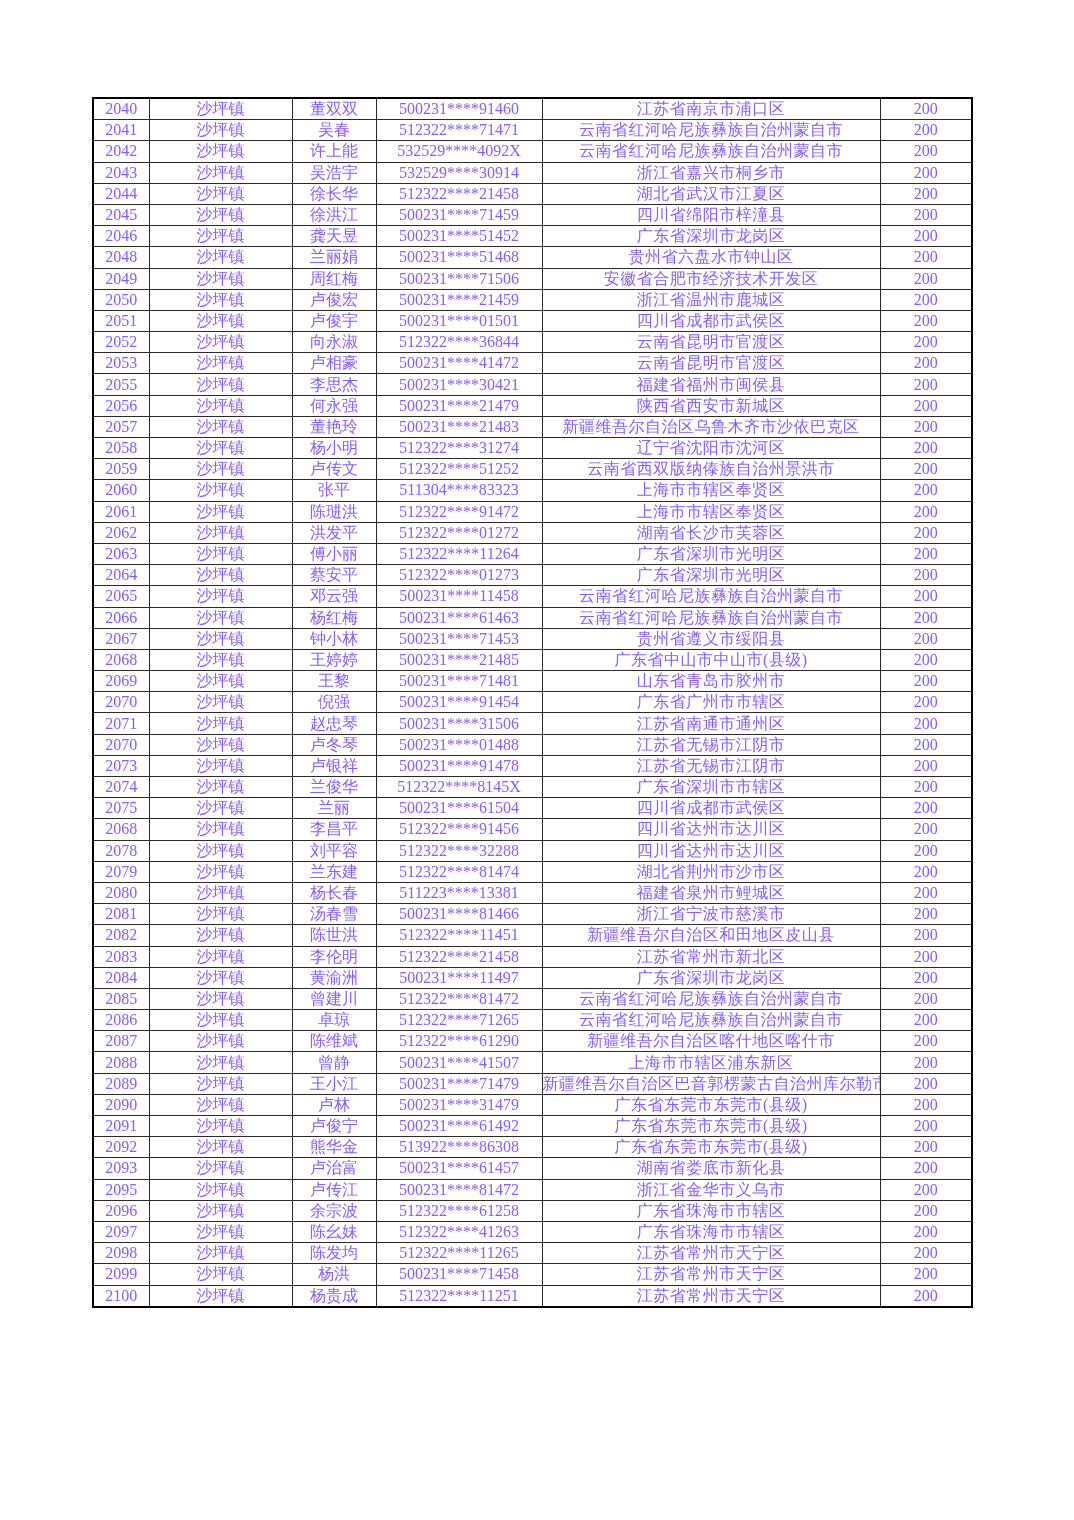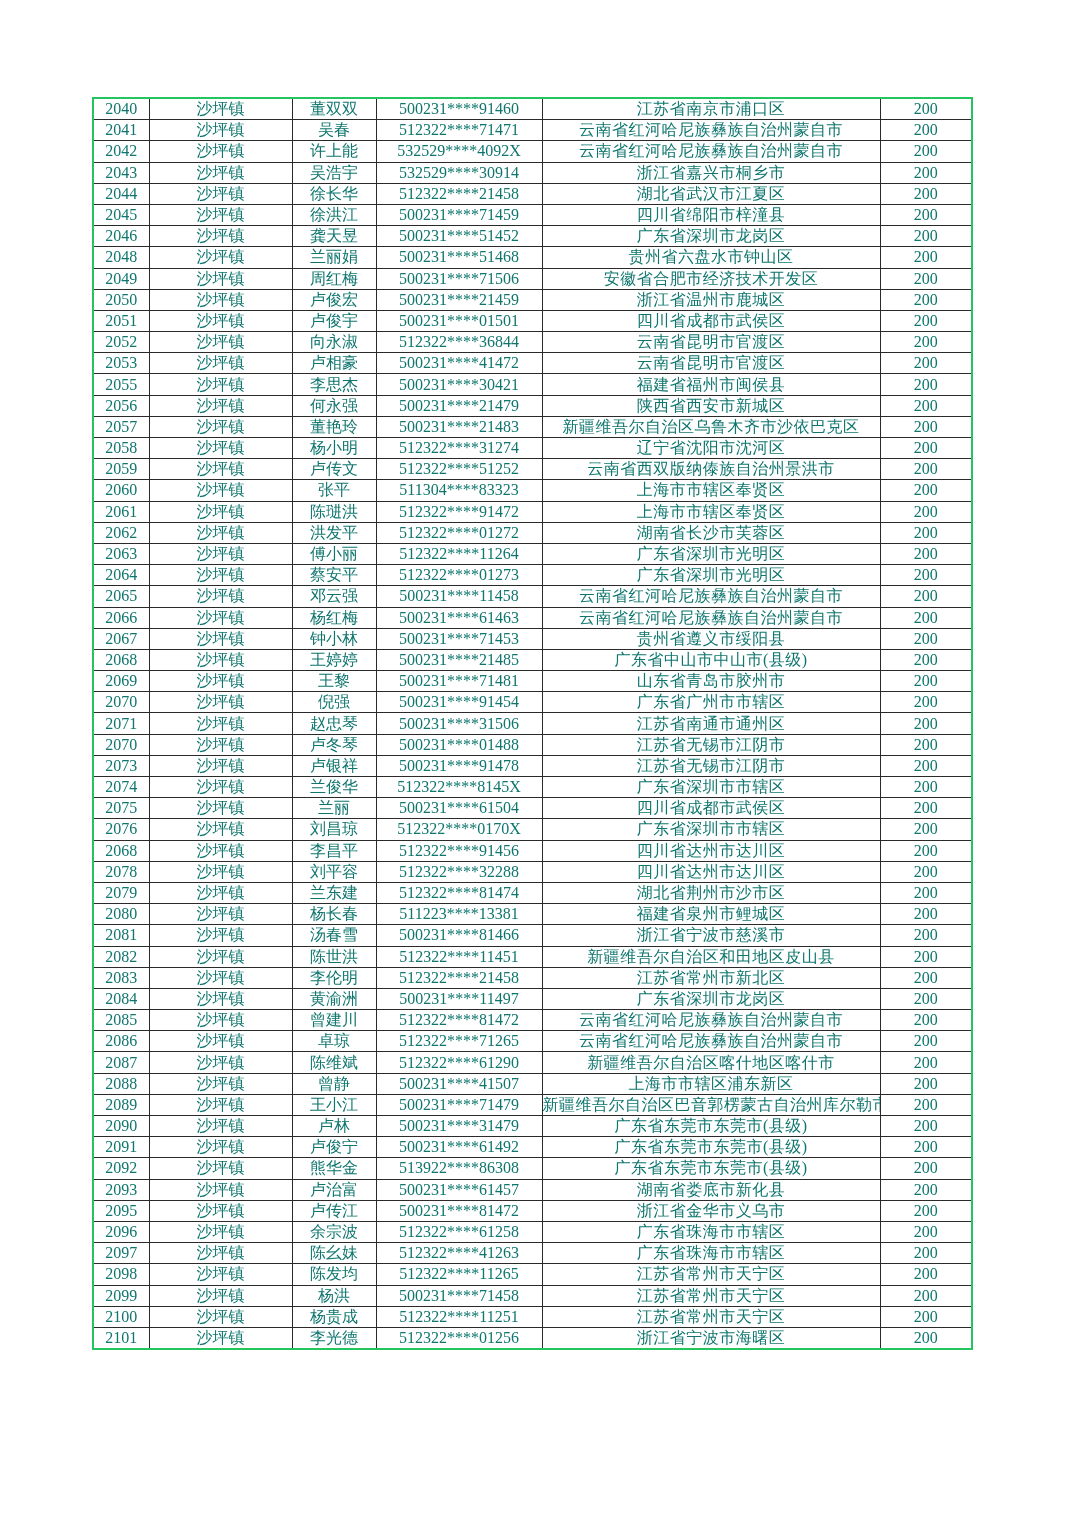--- a/index.html
+++ b/index.html
@@ -18,22 +18,22 @@
     inset: 0;
     background: #ffffff;
   }
   table.roster {
     position: absolute;
     left: 92px;
     top: 97px;
     width: 879px;
     table-layout: fixed;
     border-collapse: collapse;
-    border: 2px solid #22c55e;
-    color: #0f766e;
+    border: 2px solid #000000;
+    color: #8b5cf6;
   }
   table.roster td {
     border: 1px solid #2a2a2a;
     height: 20.2px;
     padding: 0;
     text-align: center;
     vertical-align: middle;
     font-size: 16px;
     line-height: 20px;
     white-space: nowrap;
@@ -324,28 +324,20 @@
         </tr>
         <tr>
           <td class="c-serial">2075</td>
           <td class="c-town">沙坪镇</td>
           <td class="c-name">兰丽</td>
           <td class="c-id">500231****61504</td>
           <td class="c-addr">四川省成都市武侯区</td>
           <td class="c-amount">200</td>
         </tr>
         <tr>
-          <td class="c-serial">2076</td>
-          <td class="c-town">沙坪镇</td>
-          <td class="c-name">刘昌琼</td>
-          <td class="c-id">512322****0170X</td>
-          <td class="c-addr">广东省深圳市市辖区</td>
-          <td class="c-amount">200</td>
-        </tr>
-        <tr>
           <td class="c-serial">2068</td>
           <td class="c-town">沙坪镇</td>
           <td class="c-name">李昌平</td>
           <td class="c-id">512322****91456</td>
           <td class="c-addr">四川省达州市达川区</td>
           <td class="c-amount">200</td>
         </tr>
         <tr>
           <td class="c-serial">2078</td>
           <td class="c-town">沙坪镇</td>
@@ -513,25 +505,17 @@
           <td class="c-id">500231****71458</td>
           <td class="c-addr">江苏省常州市天宁区</td>
           <td class="c-amount">200</td>
         </tr>
         <tr>
           <td class="c-serial">2100</td>
           <td class="c-town">沙坪镇</td>
           <td class="c-name">杨贵成</td>
           <td class="c-id">512322****11251</td>
           <td class="c-addr">江苏省常州市天宁区</td>
-          <td class="c-amount">200</td>
-        </tr>
-        <tr>
-          <td class="c-serial">2101</td>
-          <td class="c-town">沙坪镇</td>
-          <td class="c-name">李光德</td>
-          <td class="c-id">512322****01256</td>
-          <td class="c-addr">浙江省宁波市海曙区</td>
           <td class="c-amount">200</td>
         </tr>
       </tbody>
   </table>
 </div>
 
 </body></html>

